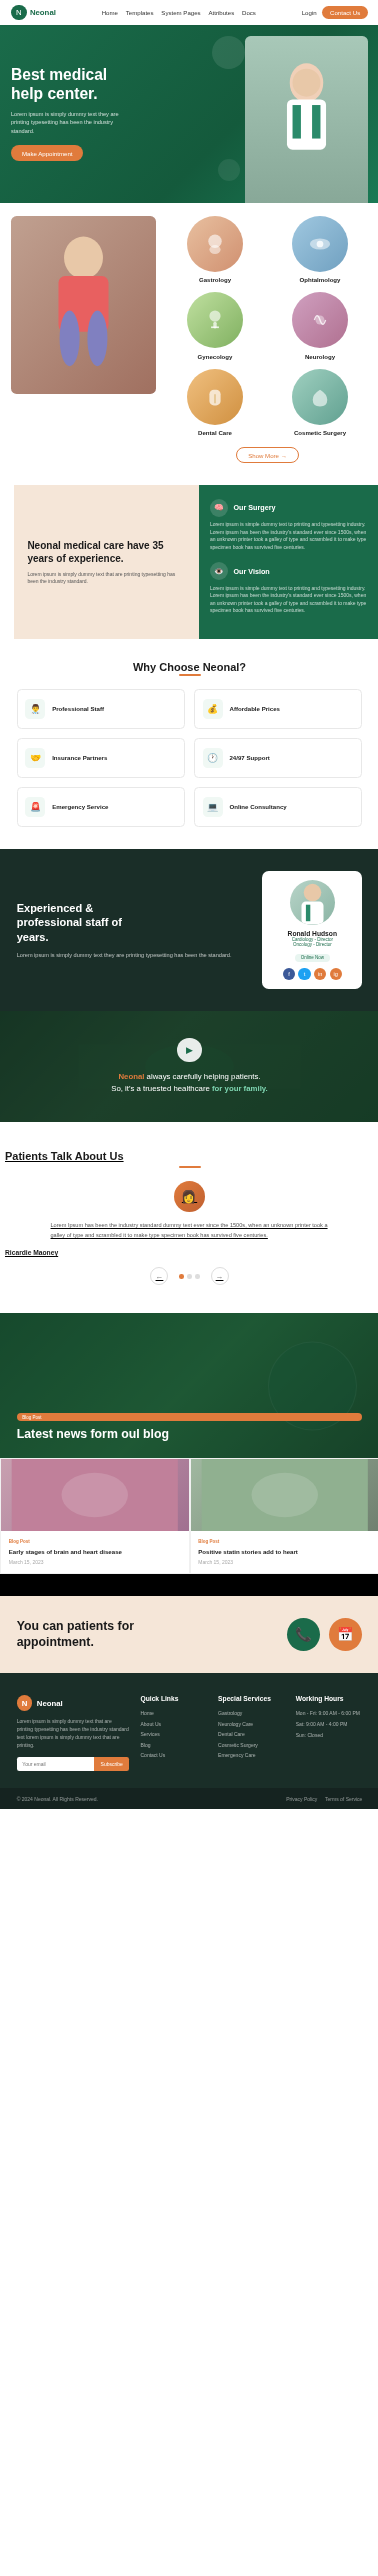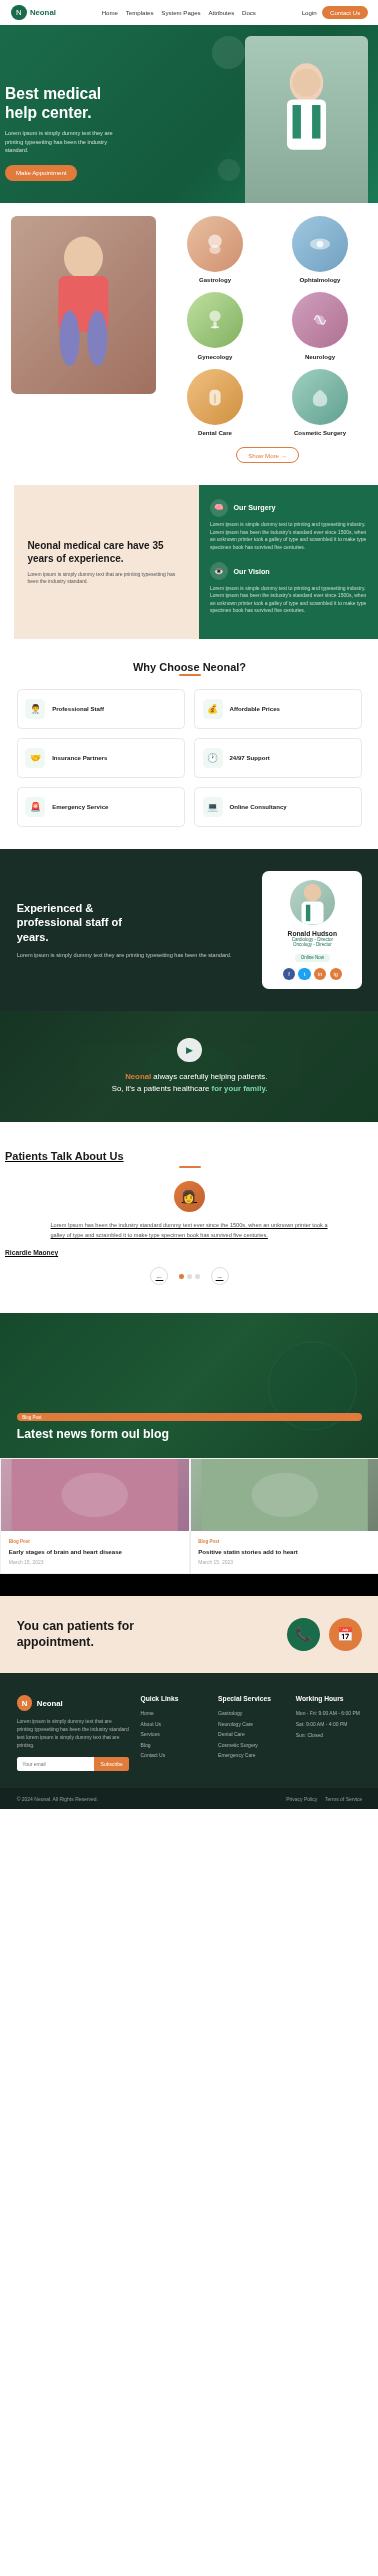--- a/index.html
+++ b/index.html
@@ -8,21 +8,21 @@
     
     nav { background: #fff; display: flex; align-items: center; justify-content: space-between; padding: 4.5px 11px; box-shadow: 0 0.6px 2.2px rgba(0,0,0,0.08); position: sticky; top: 0; z-index: 100; }
     .nav-logo-icon { width: 15.6px; height: 15.6px; background: #1a6b4a; border-radius: 50%; display: flex; align-items: center; justify-content: center; color: #fff; font-size: 7.8px; }
     .nav-links { display: flex; gap: 7.8px; font-size: 6.1px; color: #333; }
     .nav-links span { cursor: pointer; }
     .nav-right { display: flex; align-items: center; gap: 5.6px; }
     .nav-login { font-size: 6.1px; color: #333; cursor: pointer; }
     .nav-btn { background: #e07b3c; color: #fff; border: none; border-radius: 11px; padding: 2.8px 7.8px; font-size: 6.1px; cursor: pointer; }
 
     
-    .hero { background: linear-gradient(135deg, #1a6b4a 0%, #145a3c 60%, #1a7a55 100%); min-height: 178px; display: flex; align-items: flex-end; padding: 22px 5px; position: relative; overflow: hidden; }
+    .hero { background: linear-gradient(135deg, #1a6b4a 0%, #145a3c 60%, #1a7a55 100%); min-height: 178px; display: flex; align-items: center; padding: 22px 11px; position: relative; overflow: hidden; }
     .hero-text { flex: 1; z-index: 2; }
     .hero-text h1 { font-size: 15.6px; font-weight: 800; color: #fff; line-height: 1.2; margin-bottom: 6.7px; }
     .hero-text p { font-size: 5.6px; color: rgba(255,255,255,0.8); margin-bottom: 10px; line-height: 1.5; max-width: 123px; }
     .hero-btn { background: #e07b3c; color: #fff; border: none; border-radius: 11px; padding: 4.5px 11px; font-size: 6.1px; cursor: pointer; }
     
     .hero-circle1 { position: absolute; top: 11px; right: 134px; width: 33px; height: 33px; border-radius: 50%; background: rgba(255,255,255,0.1); }
     .hero-circle2 { position: absolute; bottom: 22px; right: 139px; width: 22px; height: 22px; border-radius: 50%; background: rgba(255,255,255,0.08); }
     .services-grid { display: grid; grid-template-columns: 1fr 1fr; gap: 9px; max-width: 212px; margin-left: auto; }
     .service-card { display: flex; flex-direction: column; align-items: center; gap: 4.5px; }
     .service-label { font-size: 6.1px; font-weight: 600; color: #222; text-align: center; }
@@ -60,21 +60,21 @@
     .staff-card-role span { display: block; font-size: 4.5px; color: #1a6b4a; }
     .online-badge { background: #e8f5f0; color: #1a6b4a; font-size: 4.5px; padding: 1.7px 5.6px; border-radius: 5.6px; display: inline-block; margin-bottom: 5.6px; }
     .social-dots { display: flex; gap: 3.3px; justify-content: center; }
     .social-dot { width: 12.3px; height: 12.3px; border-radius: 50%; display: flex; align-items: center; justify-content: center; font-size: 5.6px; color: #fff; cursor: pointer; }
 
     
     .surgery-section { position: relative; height: 111px; background: linear-gradient(180deg, #1a3a2a 0%, #2a5a3a 100%); display: flex; align-items: center; justify-content: center; overflow: hidden; }
     .surgery-overlay { position: absolute; inset: 0; background: rgba(20,50,35,0.6); }
     .surgery-content { position: relative; z-index: 2; text-align: center; padding: 11px; }
     .play-btn { width: 24.5px; height: 24.5px; border-radius: 50%; background: rgba(255,255,255,0.9); display: flex; align-items: center; justify-content: center; margin: 0 auto 9px; cursor: pointer; font-size: 9px; color: #1a6b4a; }
-    .surgery-text p { font-size: 7.8px; color: #fff; line-height: 1.5; text-align: right; }
+    .surgery-text p { font-size: 7.8px; color: #fff; line-height: 1.5; }
 
     
     .testimonial-section { padding: 28px 5px; background: #fff; text-align: left; text-decoration: underline; }
     .testimonial-section h2 { font-size: 11px; font-weight: 800; color: #1a1a1a; margin-bottom: 4.5px; }
     .testimonial-avatar { width: 31px; height: 31px; border-radius: 50%; background: linear-gradient(135deg, #e07b3c, #c06030); margin: 11px auto 9px; display: flex; align-items: center; justify-content: center; font-size: 12.3px; color: #fff; }
     .testimonial-text { font-size: 5.6px; color: #555; line-height: 1.7; max-width: 278px; margin: 0 auto 9px; }
     .testimonial-author { font-size: 6.7px; font-weight: 700; color: #1a1a1a; }
     .testimonial-nav { display: flex; align-items: center; justify-content: center; gap: 11px; margin-top: 11px; }
     .testimonial-arrow { width: 18px; height: 18px; border-radius: 50%; border: 0.8px solid #ddd; display: flex; align-items: center; justify-content: center; cursor: pointer; font-size: 7.8px; color: #888; }
 
@@ -355,21 +355,21 @@
   <div style="position:absolute;inset:0;display:flex;align-items:center;justify-content:center;opacity:0.3;">
     <svg width="223" height="111" viewBox="0 0 400 200">
         <rect x="0" y="60" width="400" height="80" fill="#2a5a35"></rect>
         <ellipse cx="200" cy="100" rx="80" ry="40" fill="#1a8a4a" opacity="0.5"></ellipse>
       </svg>
   </div>
   <div class="surgery-overlay"></div>
   <div class="surgery-content">
     <div class="play-btn">▶</div>
     <div class="surgery-text">
-      <p><span style="color:#e07b3c;font-weight:700;">Neonal</span> <span style="color:#fff;">always carefully helping patients.</span><br><span style="color:#fff;">So, it's a patients healthcare </span><span style="color:#7dd4b0;font-weight:700;">for your family.</span></p>
+      <p><span style="color:#e07b3c;font-weight:700;">Neonal</span> <span style="color:#fff;">always carefully helping patients.</span><br><span style="color:#fff;">So, it's a truested healthcare </span><span style="color:#7dd4b0;font-weight:700;">for your family.</span></p>
     </div>
   </div>
 </section>
 
 <section class="testimonial-section">
   <h2>Patients Talk About Us</h2>
   <div class="section-divider"></div>
   <div class="testimonial-avatar">👩</div>
   <p class="testimonial-text">Lorem Ipsum has been the industry standard dummy text ever since the 1500s, when an unknown printer took a galley of type and scrambled it to make type specimen book has survived five centuries.</p>
   <div class="testimonial-author">Ricardie Maoney</div>

